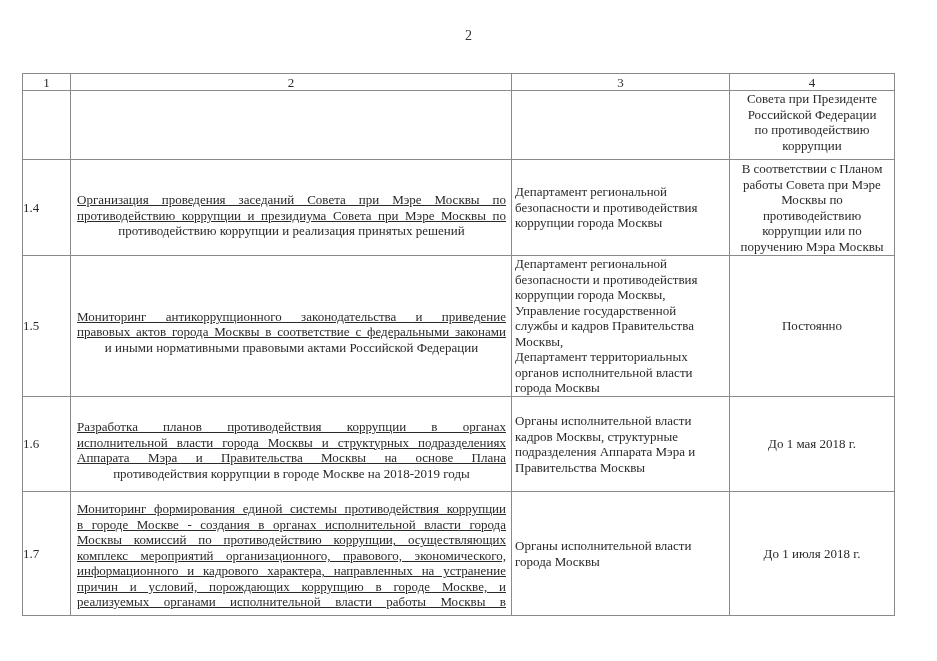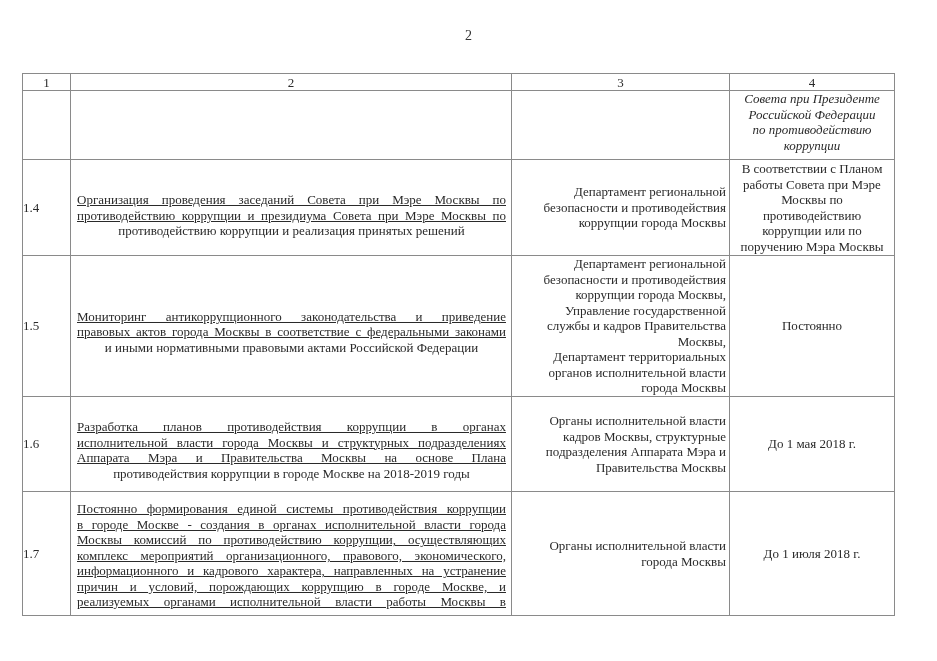--- a/index.html
+++ b/index.html
@@ -54,28 +54,28 @@
     }
     td.desc {
       text-align: justify;
       padding: 0 5px 0 6px !important;
       vertical-align: top;
     }
     td.desc .inner {
       padding-top: 16px;
     }
     td.resp {
-      text-align: right;
+      text-align: left;
       padding: 0 3px !important;
     }
     td.term {
       text-align: center;
       padding: 0 3px !important;
     }
-    td.term.top { vertical-align: top; font-style: italic; }
+    td.term.top { vertical-align: top; }
     tr.r-cont td { height: 68px; }
     tr.r-14 td { height: 95px; margin-top: 8px; }
     tr.r-15 td { height: 140px; }
     tr.r-16 td { height: 94px; margin-left: 28px; }
     tr.r-17 td { height: 123px; }
     tr.r-17 td.desc .inner { padding-top: 4px; }
     tr.r-16 td.desc .inner { padding-top: 12px; }
     tr.r-15 td.desc .inner { padding-top: 12px; }
     tr.r-14 td.desc .inner { padding-top: 16px; }
     .line { display: block; }
@@ -188,21 +188,21 @@
     </td>
     <td class="term">
       <span class="line">До 1 мая 2018 г.</span>
     </td>
   </tr>
 
   <tr class="r-17">
     <td class="num">1.7</td>
     <td class="desc">
       <div class="inner">
-        <span class="just-line">Постоянно формирования единой системы противодействия коррупции</span>
+        <span class="just-line">Мониторинг формирования единой системы противодействия коррупции</span>
         <span class="just-line">в городе Москве - создания в органах исполнительной власти города</span>
         <span class="just-line">Москвы комиссий по противодействию коррупции, осуществляющих</span>
         <span class="just-line">комплекс мероприятий организационного, правового, экономического,</span>
         <span class="just-line">информационного и кадрового характера, направленных на устранение</span>
         <span class="just-line">причин и условий, порождающих коррупцию в городе Москве, и</span>
         <span class="just-line">реализуемых органами исполнительной власти работы Москвы в</span>
       </div>
     </td>
     <td class="resp">
       <span class="line">Органы исполнительной власти</span>

